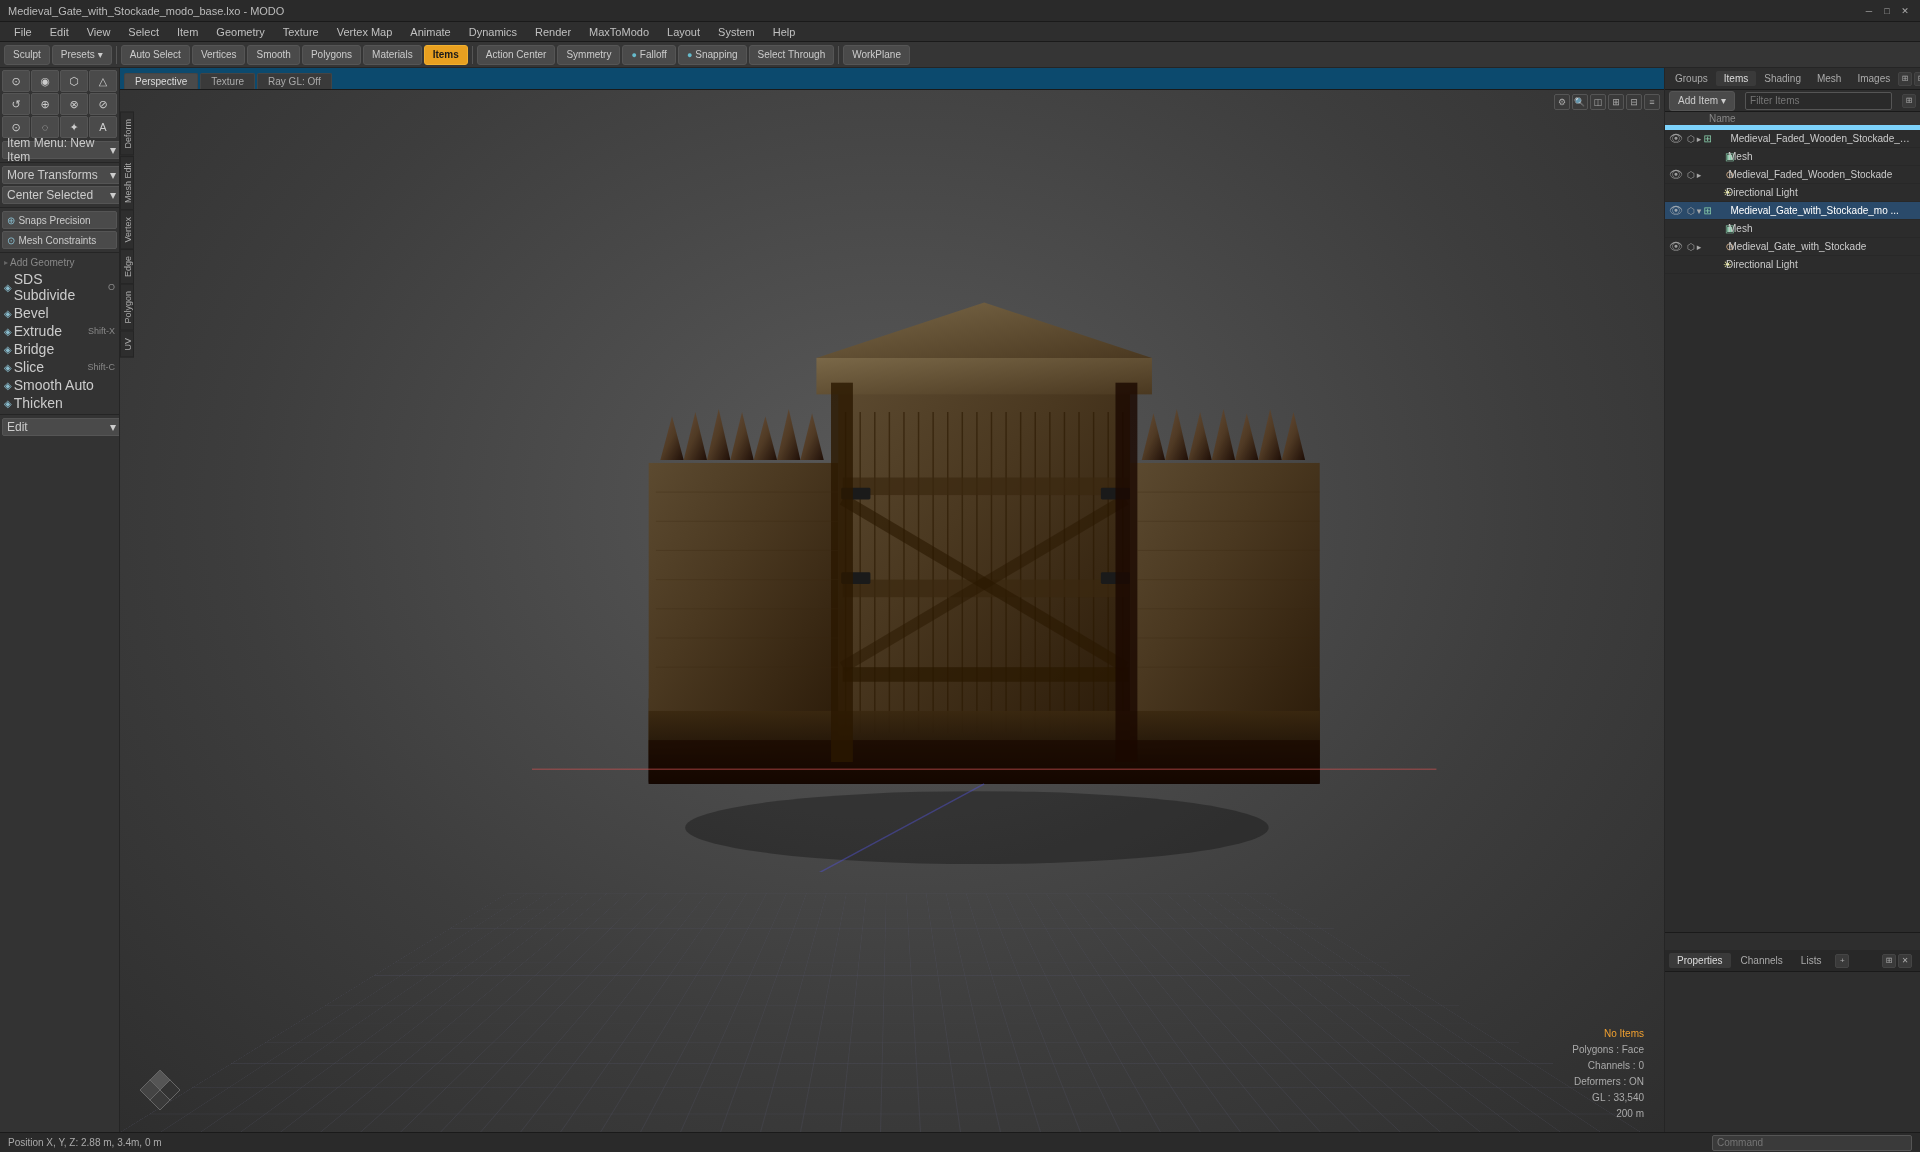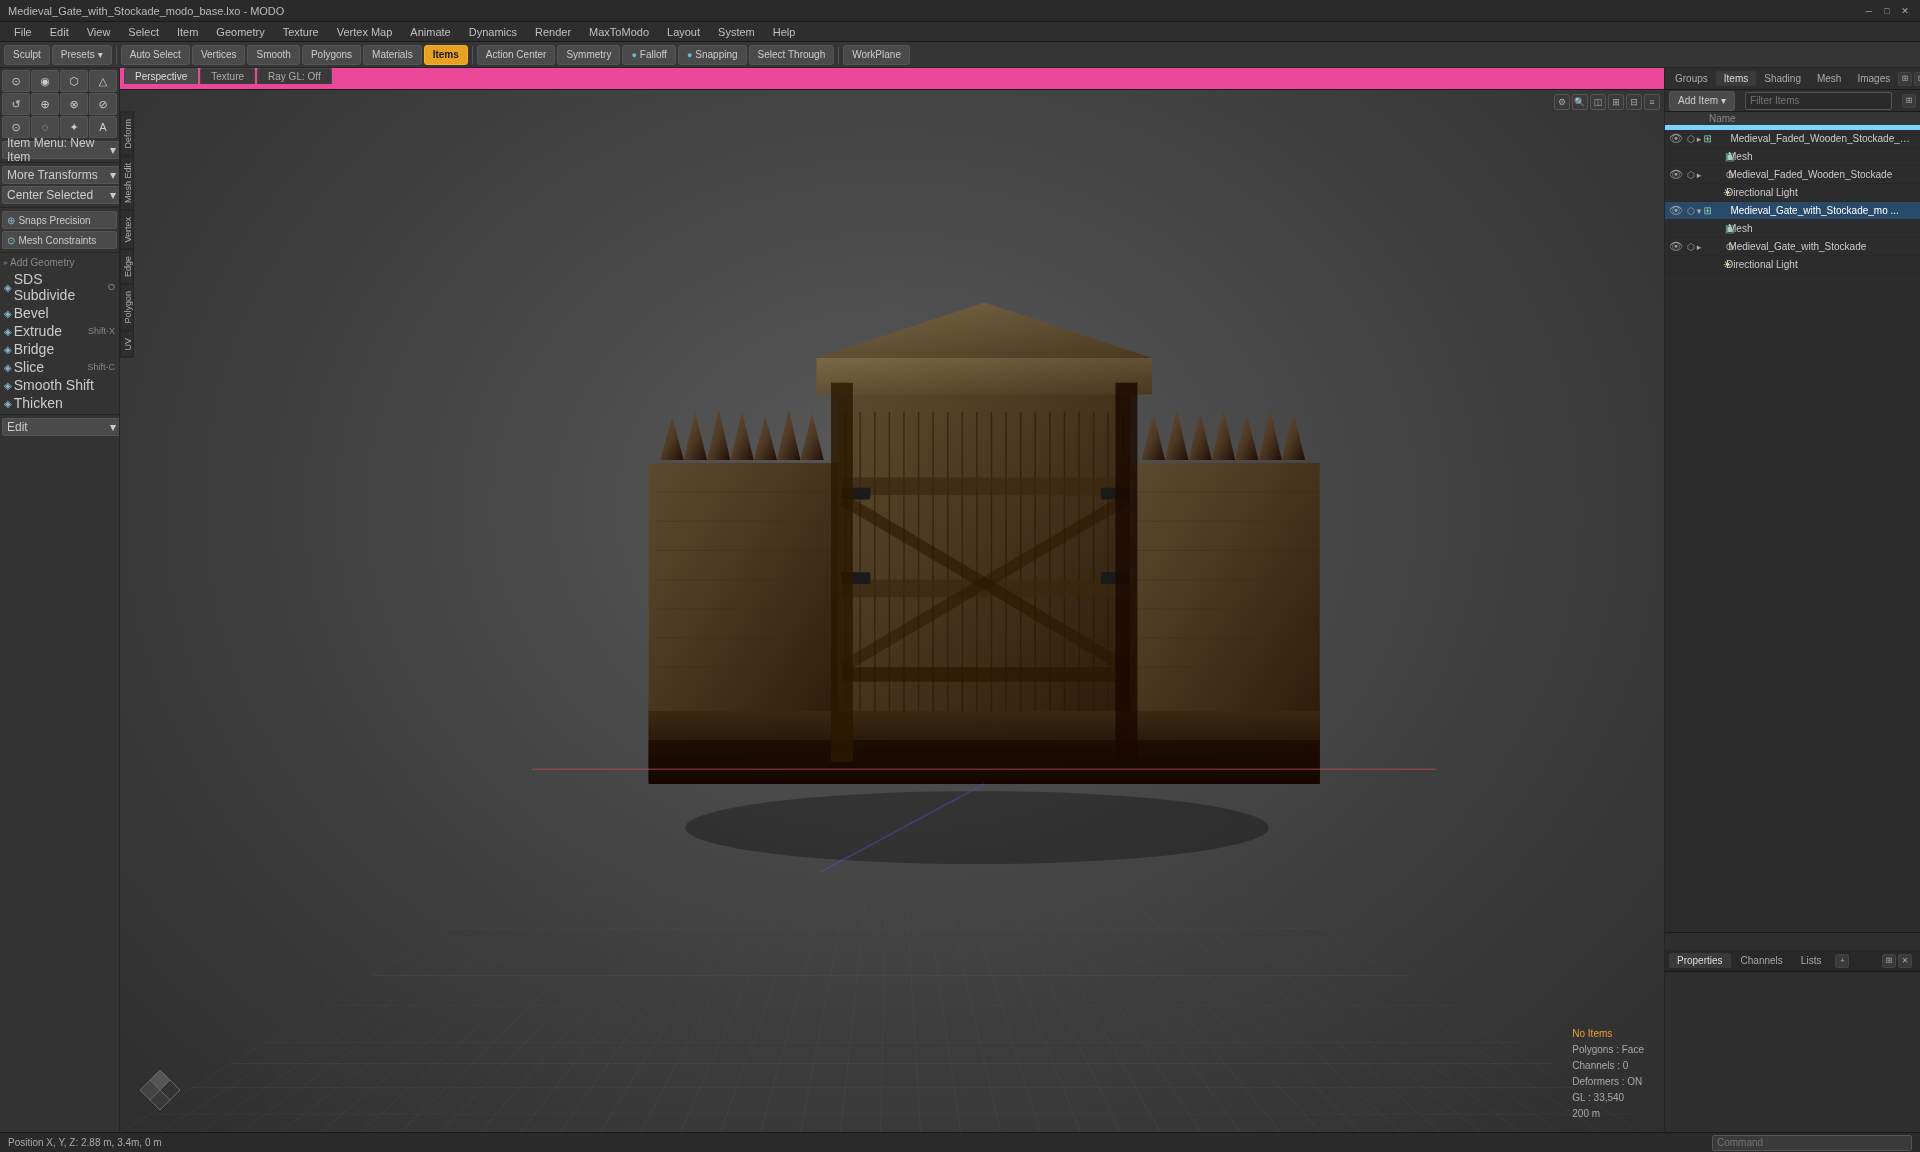--- a/index.html
+++ b/index.html
@@ -138,23 +138,23 @@
     
     #viewport {
       flex: 1;
       background: #4a4a4a;
       position: relative;
       overflow: hidden;
     }
 
     #viewport-tabs {
       height: 22px;
-      background: #ec4899;
-      display: flex;
-      align-items: flex-start;
+      background: #0c4a6e;
+      display: flex;
+      align-items: flex-end;
       padding: 0 4px;
       gap: 2px;
       border-bottom: 1px solid #1a1a1a;
     }
     .vp-tab {
       padding: 2px 10px;
       font-size: 10px;
       color: #aaa;
       cursor: pointer;
       background: #3a3a3a;
@@ -404,20 +404,21 @@
       padding: 6px 2px;
       cursor: pointer;
       white-space: nowrap;
     }
 
     
     .vp-info {
       position: absolute;
       bottom: 10px;
       right: 20px;
+      text-align: right;
       font-size: 10px;
       color: #aaa;
       line-height: 1.6;
     }
 
     .vp-info .highlight { color: #f0a030; }
 
     
     .tools-grid {
       display: grid;
@@ -614,21 +615,21 @@
       <span style="color:#8bc;font-size:10px;">◈</span>
       <span class="label">Bridge</span>
     </div>
     <div class="tool-row">
       <span style="color:#8bc;font-size:10px;">◈</span>
       <span class="label">Slice</span>
       <span class="shortcut">Shift-C</span>
     </div>
     <div class="tool-row">
       <span style="color:#8bc;font-size:10px;">◈</span>
-      <span class="label">Smooth Shift</span>
+      <span class="label">Smooth Auto</span>
     </div>
     <div class="tool-row">
       <span style="color:#8bc;font-size:10px;">◈</span>
       <span class="label">Thicken</span>
     </div>
 
     <div class="section-divider"></div>
 
     <div class="dropdown-btn">
       <span>Edit</span>

